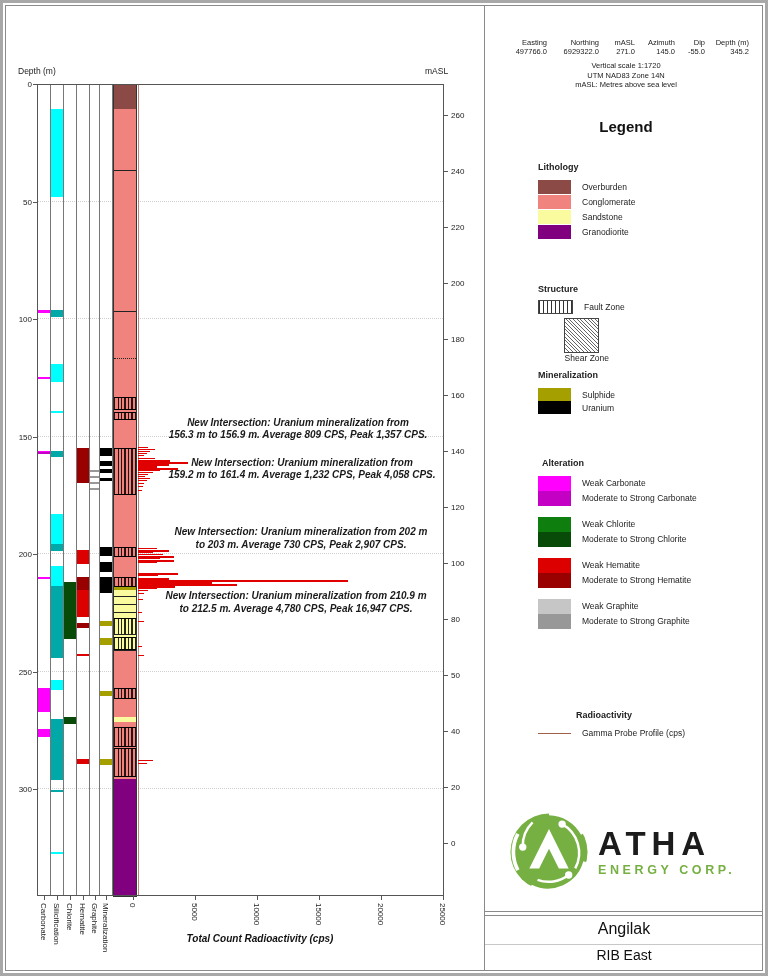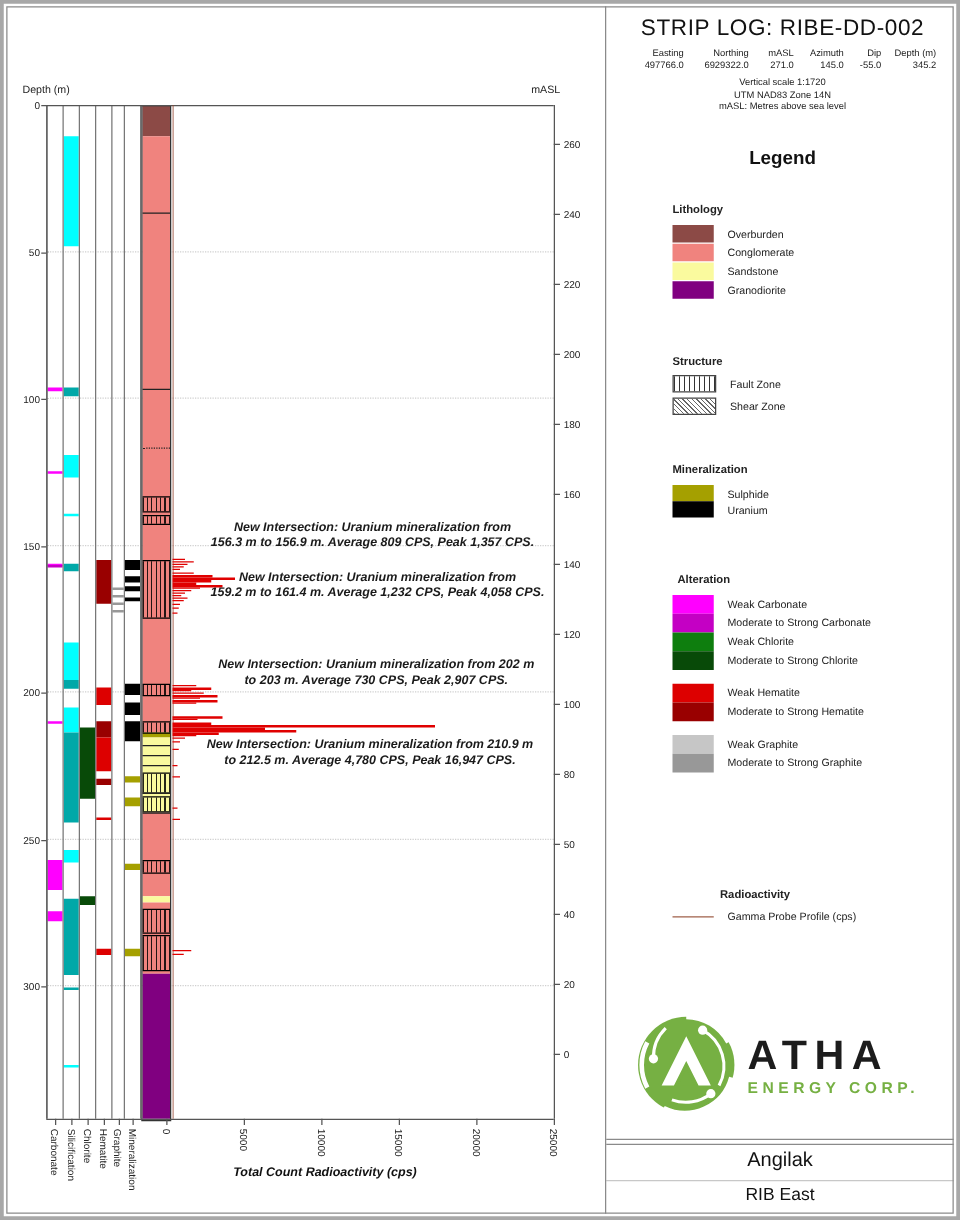--- a/index.html
+++ b/index.html
@@ -270,21 +270,20 @@
         <div>New Intersection: Uranium mineralization from 210.9 m</div>
         <div>to 212.5 m. Average 4,780 CPS, Peak 16,947 CPS.</div>
       </div>
     </div>
 
   <div class="corner-lab" style="left:18px;top:66px;">Depth (m)</div>
   <div class="corner-lab" style="left:425px;top:66px;">mASL</div>
   <div class="xtitle">Total Count Radioactivity (cps)</div>
 
   <div class="rp">
-    <div class="title">STRIP LOG: RIBE-DD-002</div>
 
     <div class="collar">
       <div class="cell" style="width:44px">
         <div>Easting</div>
         <div>497766.0</div>
       </div>
       <div class="cell" style="width:52px">
         <div>Northing</div>
         <div>6929322.0</div>
       </div>
@@ -333,41 +332,41 @@
           <div class="lg-lab">Granodiorite</div>
         </div>
       </div>
 
     <div class="sec-h" style="left:54px;top:284px;">Structure</div>
     <div id="struct-items" class="items" style="top:300px;">
         <div class="lg-row" style="margin-bottom: 4px; text-align: right;">
           <div class="sw hatch-v" style="height: 12px;"></div>
           <div class="lg-lab">Fault Zone</div>
         </div>
-        <div class="lg-row" style="margin-bottom: 4px;">
+        <div class="lg-row" style="margin-bottom: 4px; flex-direction: column;">
           <div class="sw hatch-d" style="height: 12px;"></div>
           <div class="lg-lab">Shear Zone</div>
         </div>
       </div>
 
     <div class="sec-h" style="left:54px;top:370px;">Mineralization</div>
     <div id="min-items" class="items" style="top:388px;">
         <div class="lg-row">
           <div class="sw" style="height: 13px; background: rgb(165, 160, 0);"></div>
           <div class="lg-lab">Sulphide</div>
         </div>
         <div class="lg-row">
           <div class="sw" style="height: 13px; background: rgb(0, 0, 0);"></div>
           <div class="lg-lab">Uranium</div>
         </div>
       </div>
 
     <div class="sec-h" style="left:58px;top:458px;">Alteration</div>
     <div id="alt-items" class="items" style="top:476px;">
-        <div class="lg-row" style="align-items: flex-end;">
+        <div class="lg-row" style="margin-bottom: 11px; align-items: flex-end;">
           <div class="sw two-tone">
             <div style="background: rgb(255, 0, 255);"></div>
             <div style="background: rgb(196, 0, 196);"></div>
           </div>
           <div class="pair-labs">
             <div>Weak Carbonate</div>
             <div>Moderate to Strong Carbonate</div>
           </div>
         </div>
         <div class="lg-row" style="margin-bottom: 11px; align-items: flex-start;">

